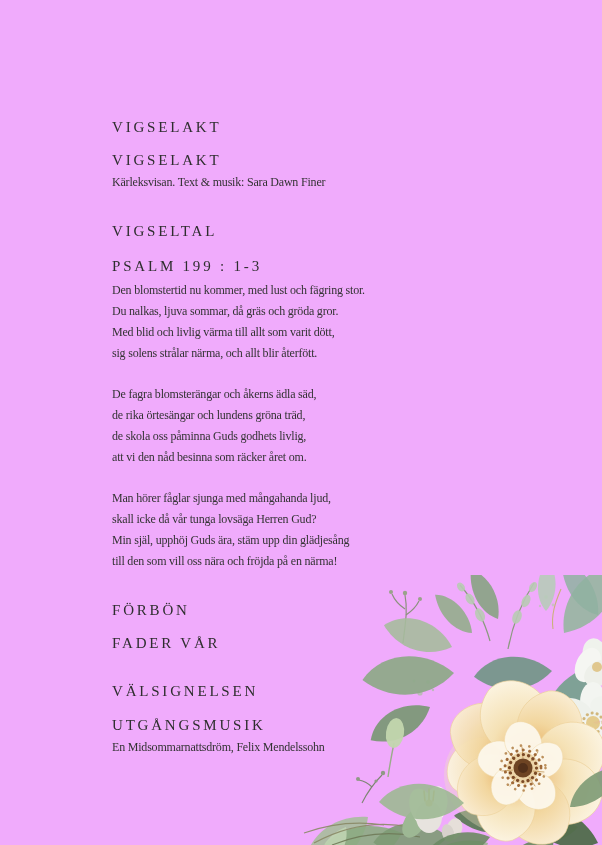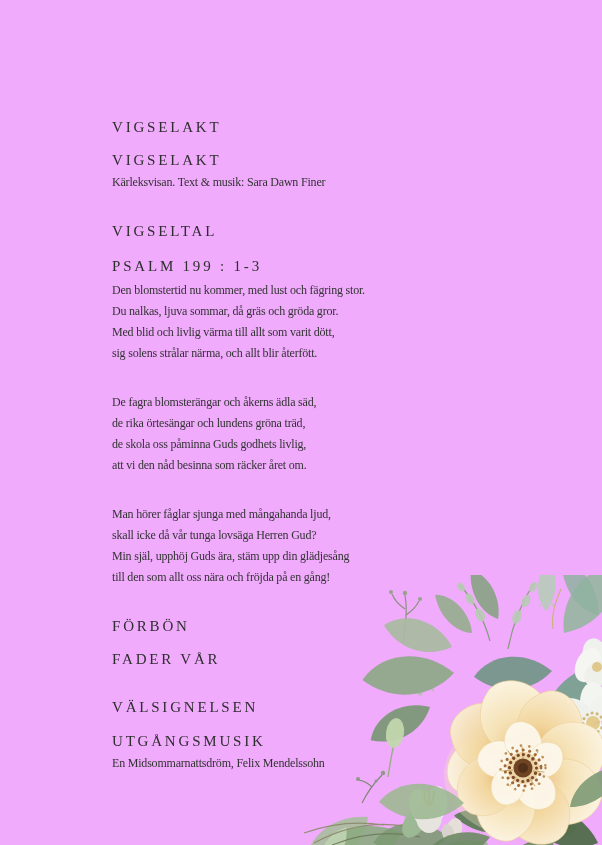--- a/index.html
+++ b/index.html
@@ -21,21 +21,21 @@
     white-space:nowrap;
   }
   .body-line{
     font-size:12px;
     letter-spacing:-0.2px;
     line-height:21px;
     white-space:nowrap;
   }
   .mt2{margin-top:2px}.mt4{margin-top:4px}.mt12{margin-top:28px}
   .mt13{margin-top:13px}.mt14{margin-top:14px}.mt15{margin-top:15px}
-  .mt20{margin-top:28px}
+  .mt20{margin-top:20px}
   .floral{
     position:absolute;right:0;bottom:0;
     width:300px;height:270px;
     pointer-events:none;
   }
 </style>
 </head>
 <body>
 
 <div class="page">
@@ -62,21 +62,21 @@
       <div class="body-line">De fagra blomsterängar och åkerns ädla säd,</div>
       <div class="body-line">de rika örtesängar och lundens gröna träd,</div>
       <div class="body-line">de skola oss påminna Guds godhets livlig,</div>
       <div class="body-line">att vi den nåd besinna som räcker året om.</div>
     </div>
 
     <div class="verse mt20">
       <div class="body-line">Man hörer fåglar sjunga med mångahanda ljud,</div>
       <div class="body-line">skall icke då vår tunga lovsäga Herren Gud?</div>
       <div class="body-line">Min själ, upphöj Guds ära, stäm upp din glädjesång</div>
-      <div class="body-line">till den som allt oss nära och fröjda på en gång!</div>
+      <div class="body-line">till den som vill oss nära och fröjda på en närma!</div>
     </div>
 
     <div class="h mt12">FÖRBÖN</div>
 
     <div class="h mt13">FADER VÅR</div>
 
     <div class="h mt12">VÄLSIGNELSEN</div>
 
     <div class="h mt14">UTGÅNGSMUSIK</div>
     <div class="body-line mt2">En Midsommarnattsdröm, Felix Mendelssohn</div>

